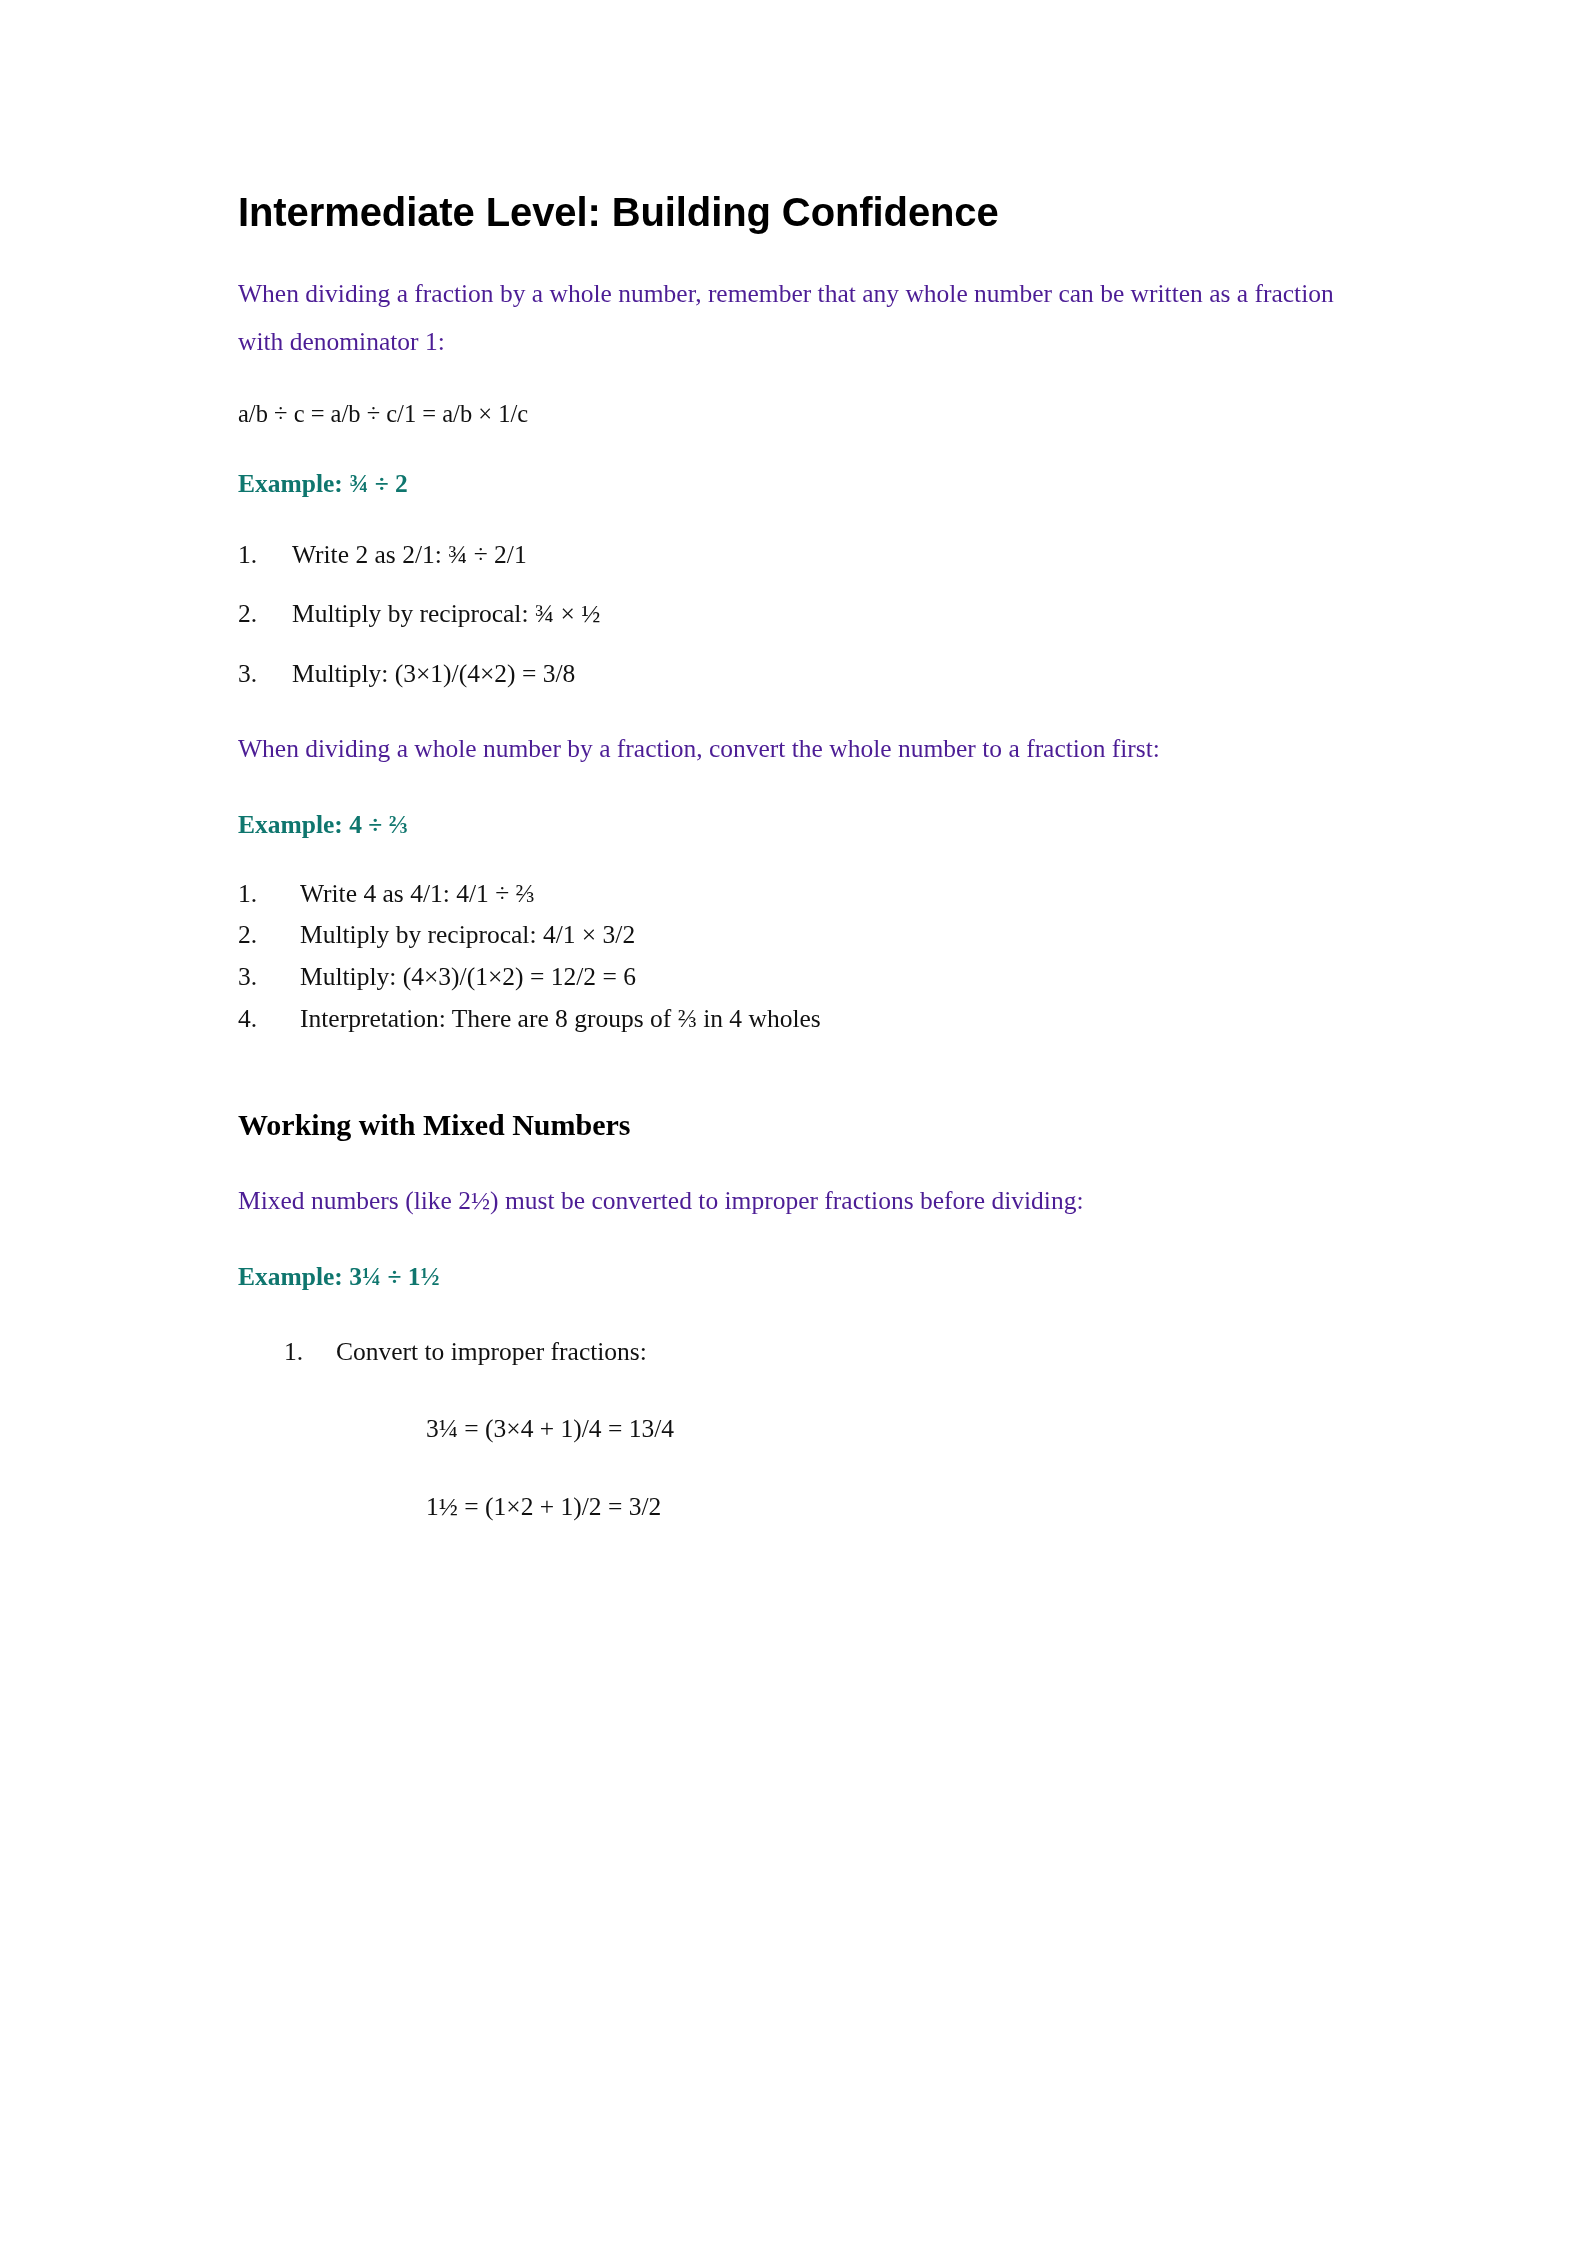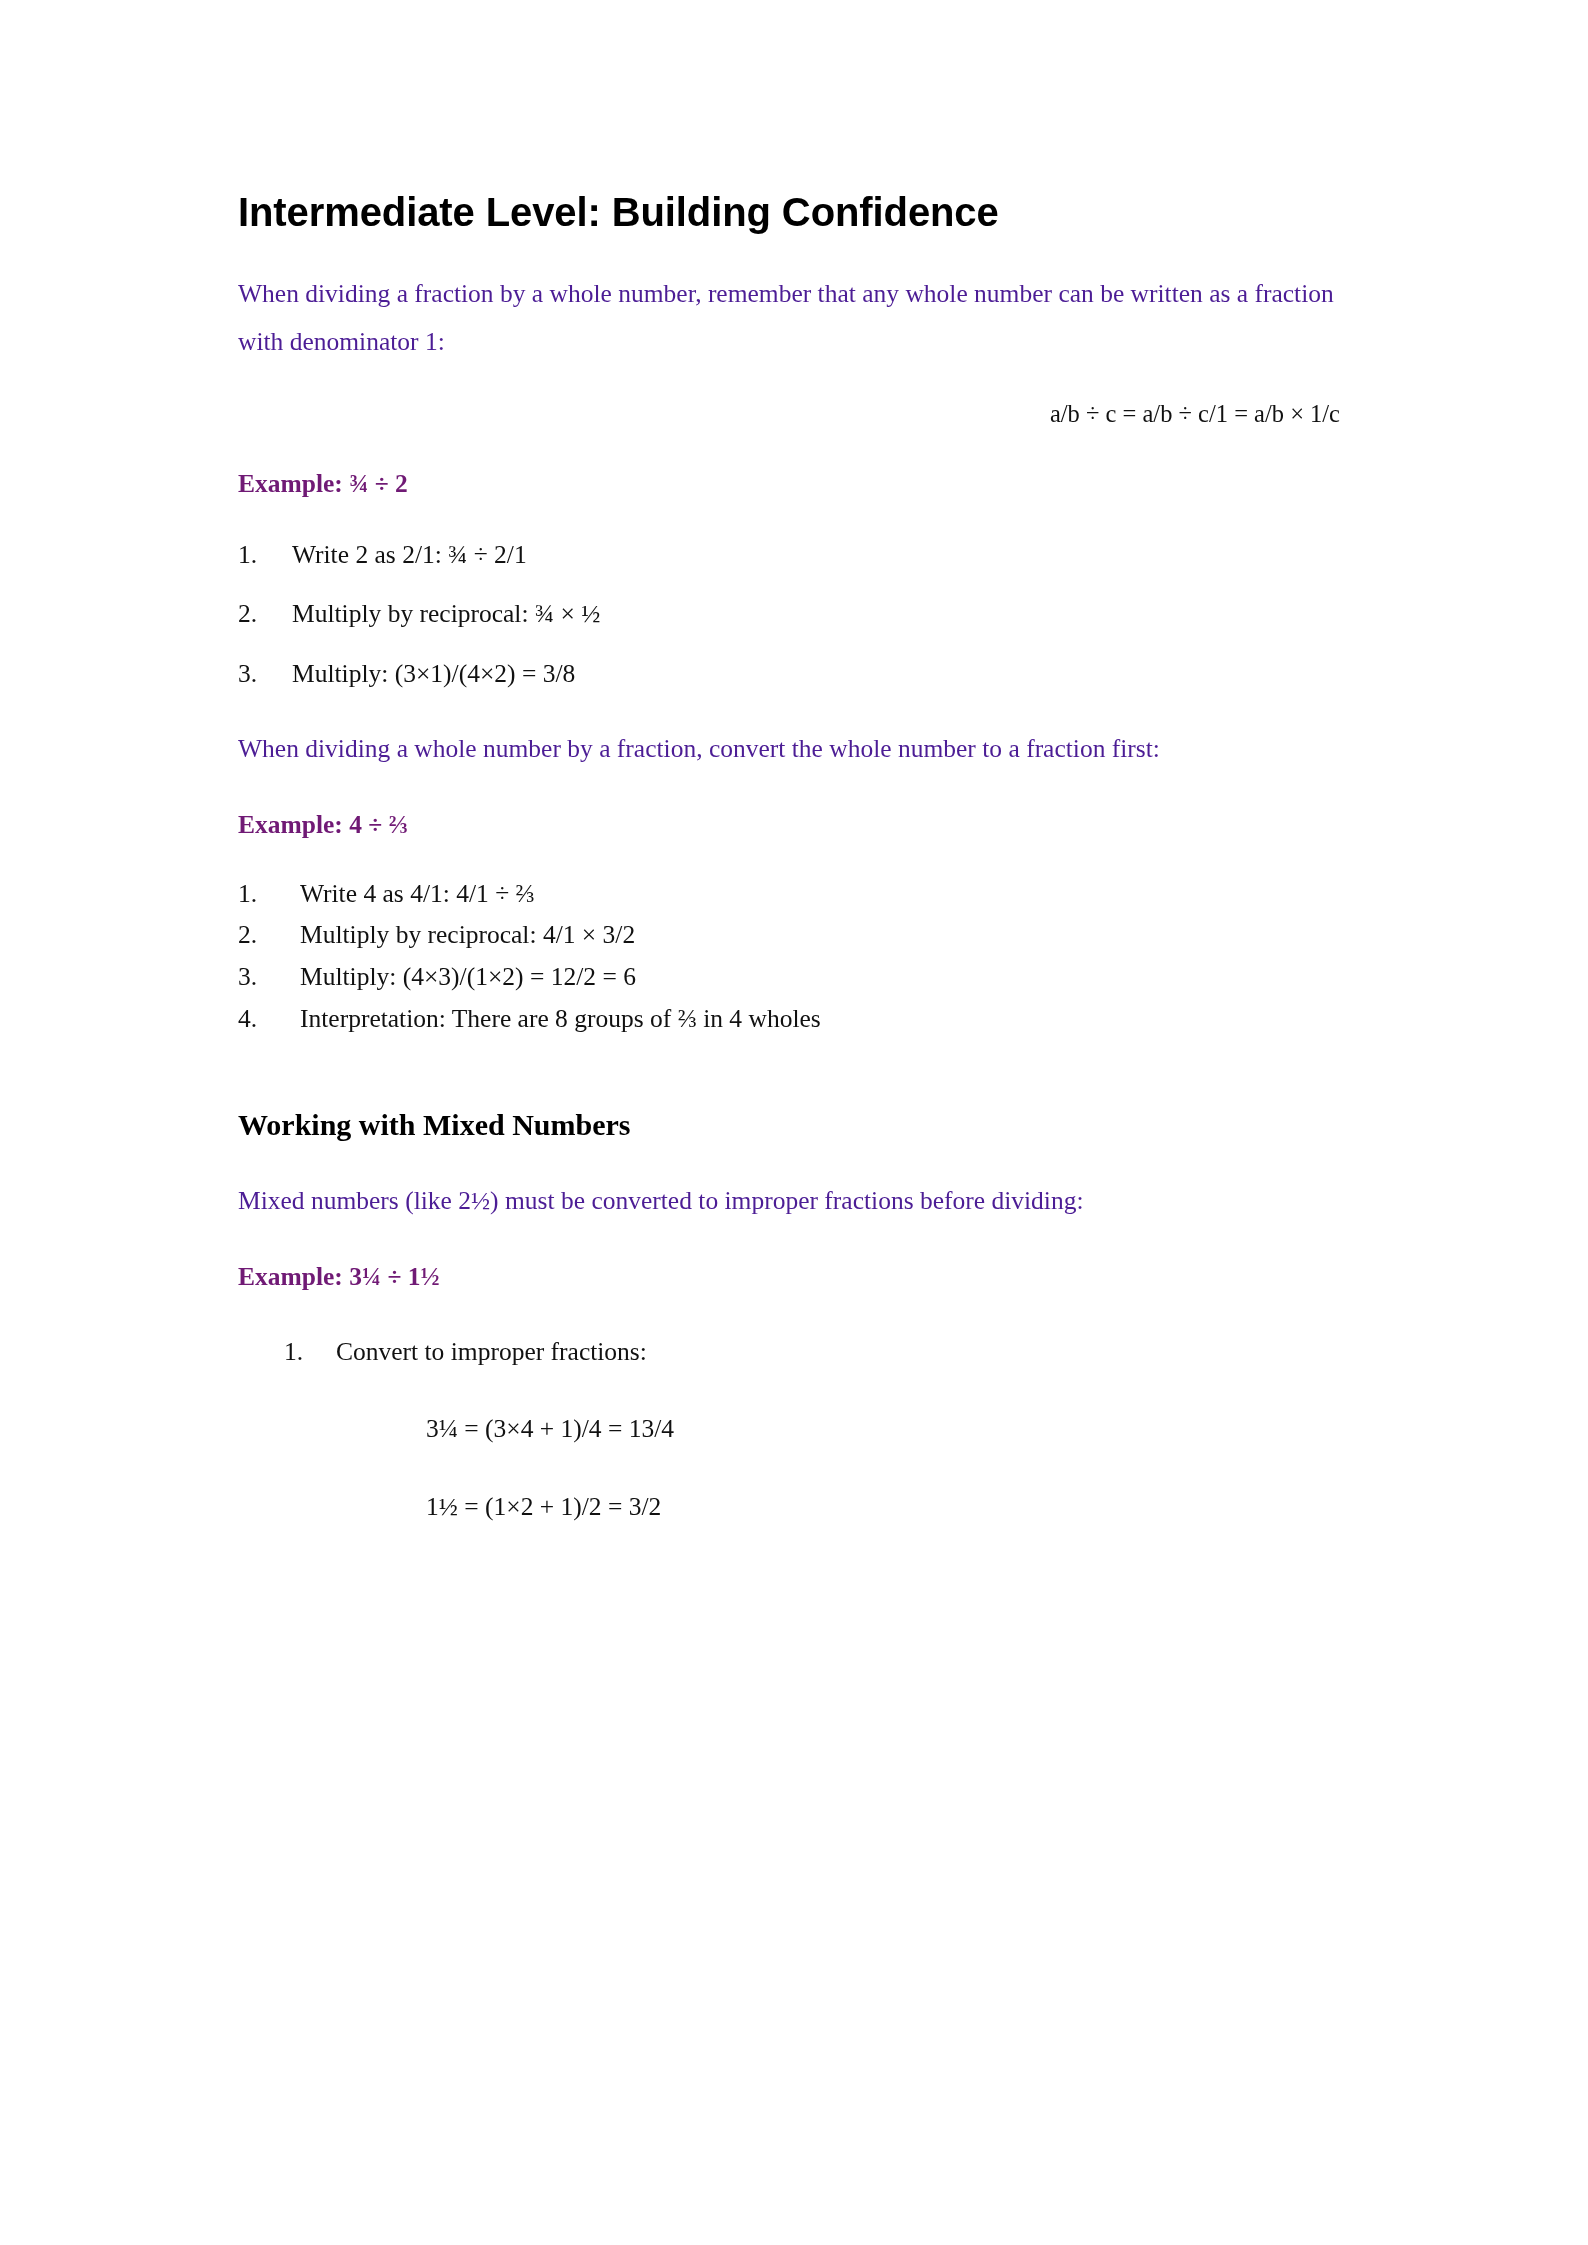--- a/index.html
+++ b/index.html
@@ -58,30 +58,29 @@
   }
 
   
   .formula-line {
     font-family: "Liberation Serif", "DejaVu Serif", serif;
     font-size: 24.5px;
     line-height: 1.5;
     color: #111111;
     margin: 0;
     padding-top: 30px;
-    text-align: right;
   }
 
   
   .example-heading {
     font-family: "Liberation Serif", "DejaVu Serif", serif;
     font-weight: bold;
     font-size: 25.5px;
     line-height: 1.4;
-    color: #701a75;
+    color: #0f766e;
     margin: 0;
     padding-top: 34px;
   }
 
   
   ol.steps {
     font-family: "Liberation Serif", "DejaVu Serif", serif;
     font-size: 25.5px;
     color: #111111;
     margin: 0;

